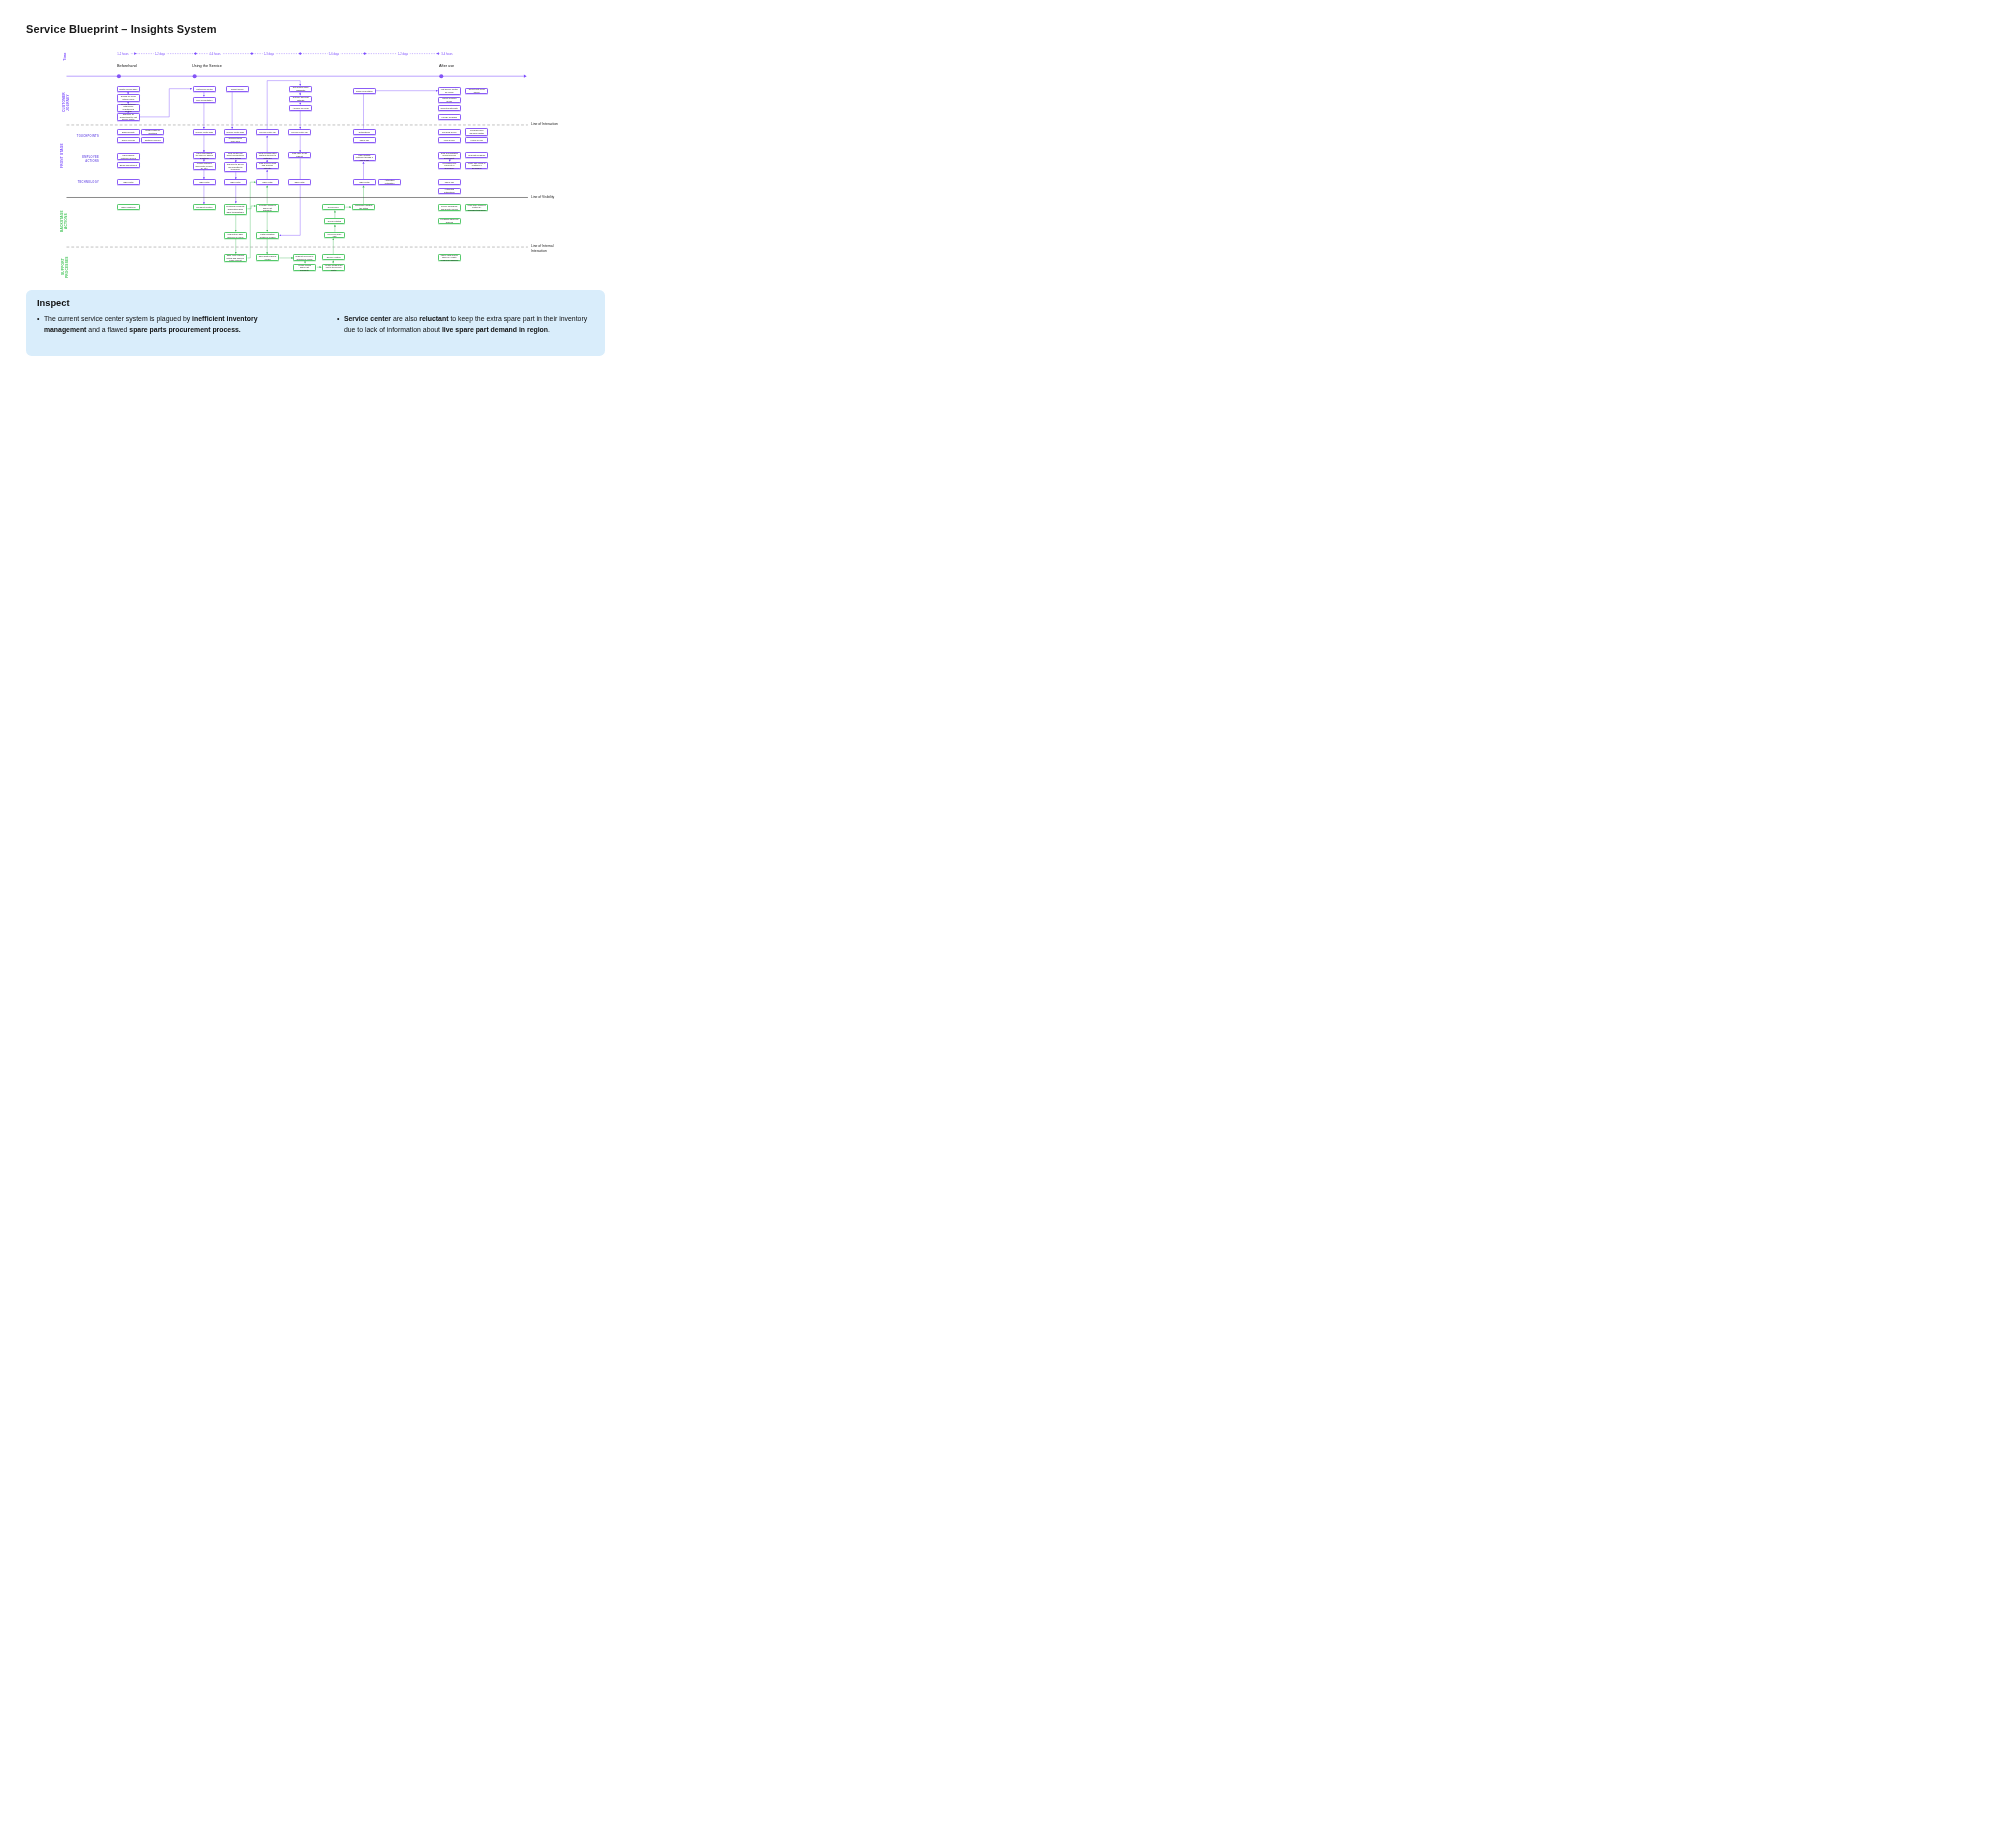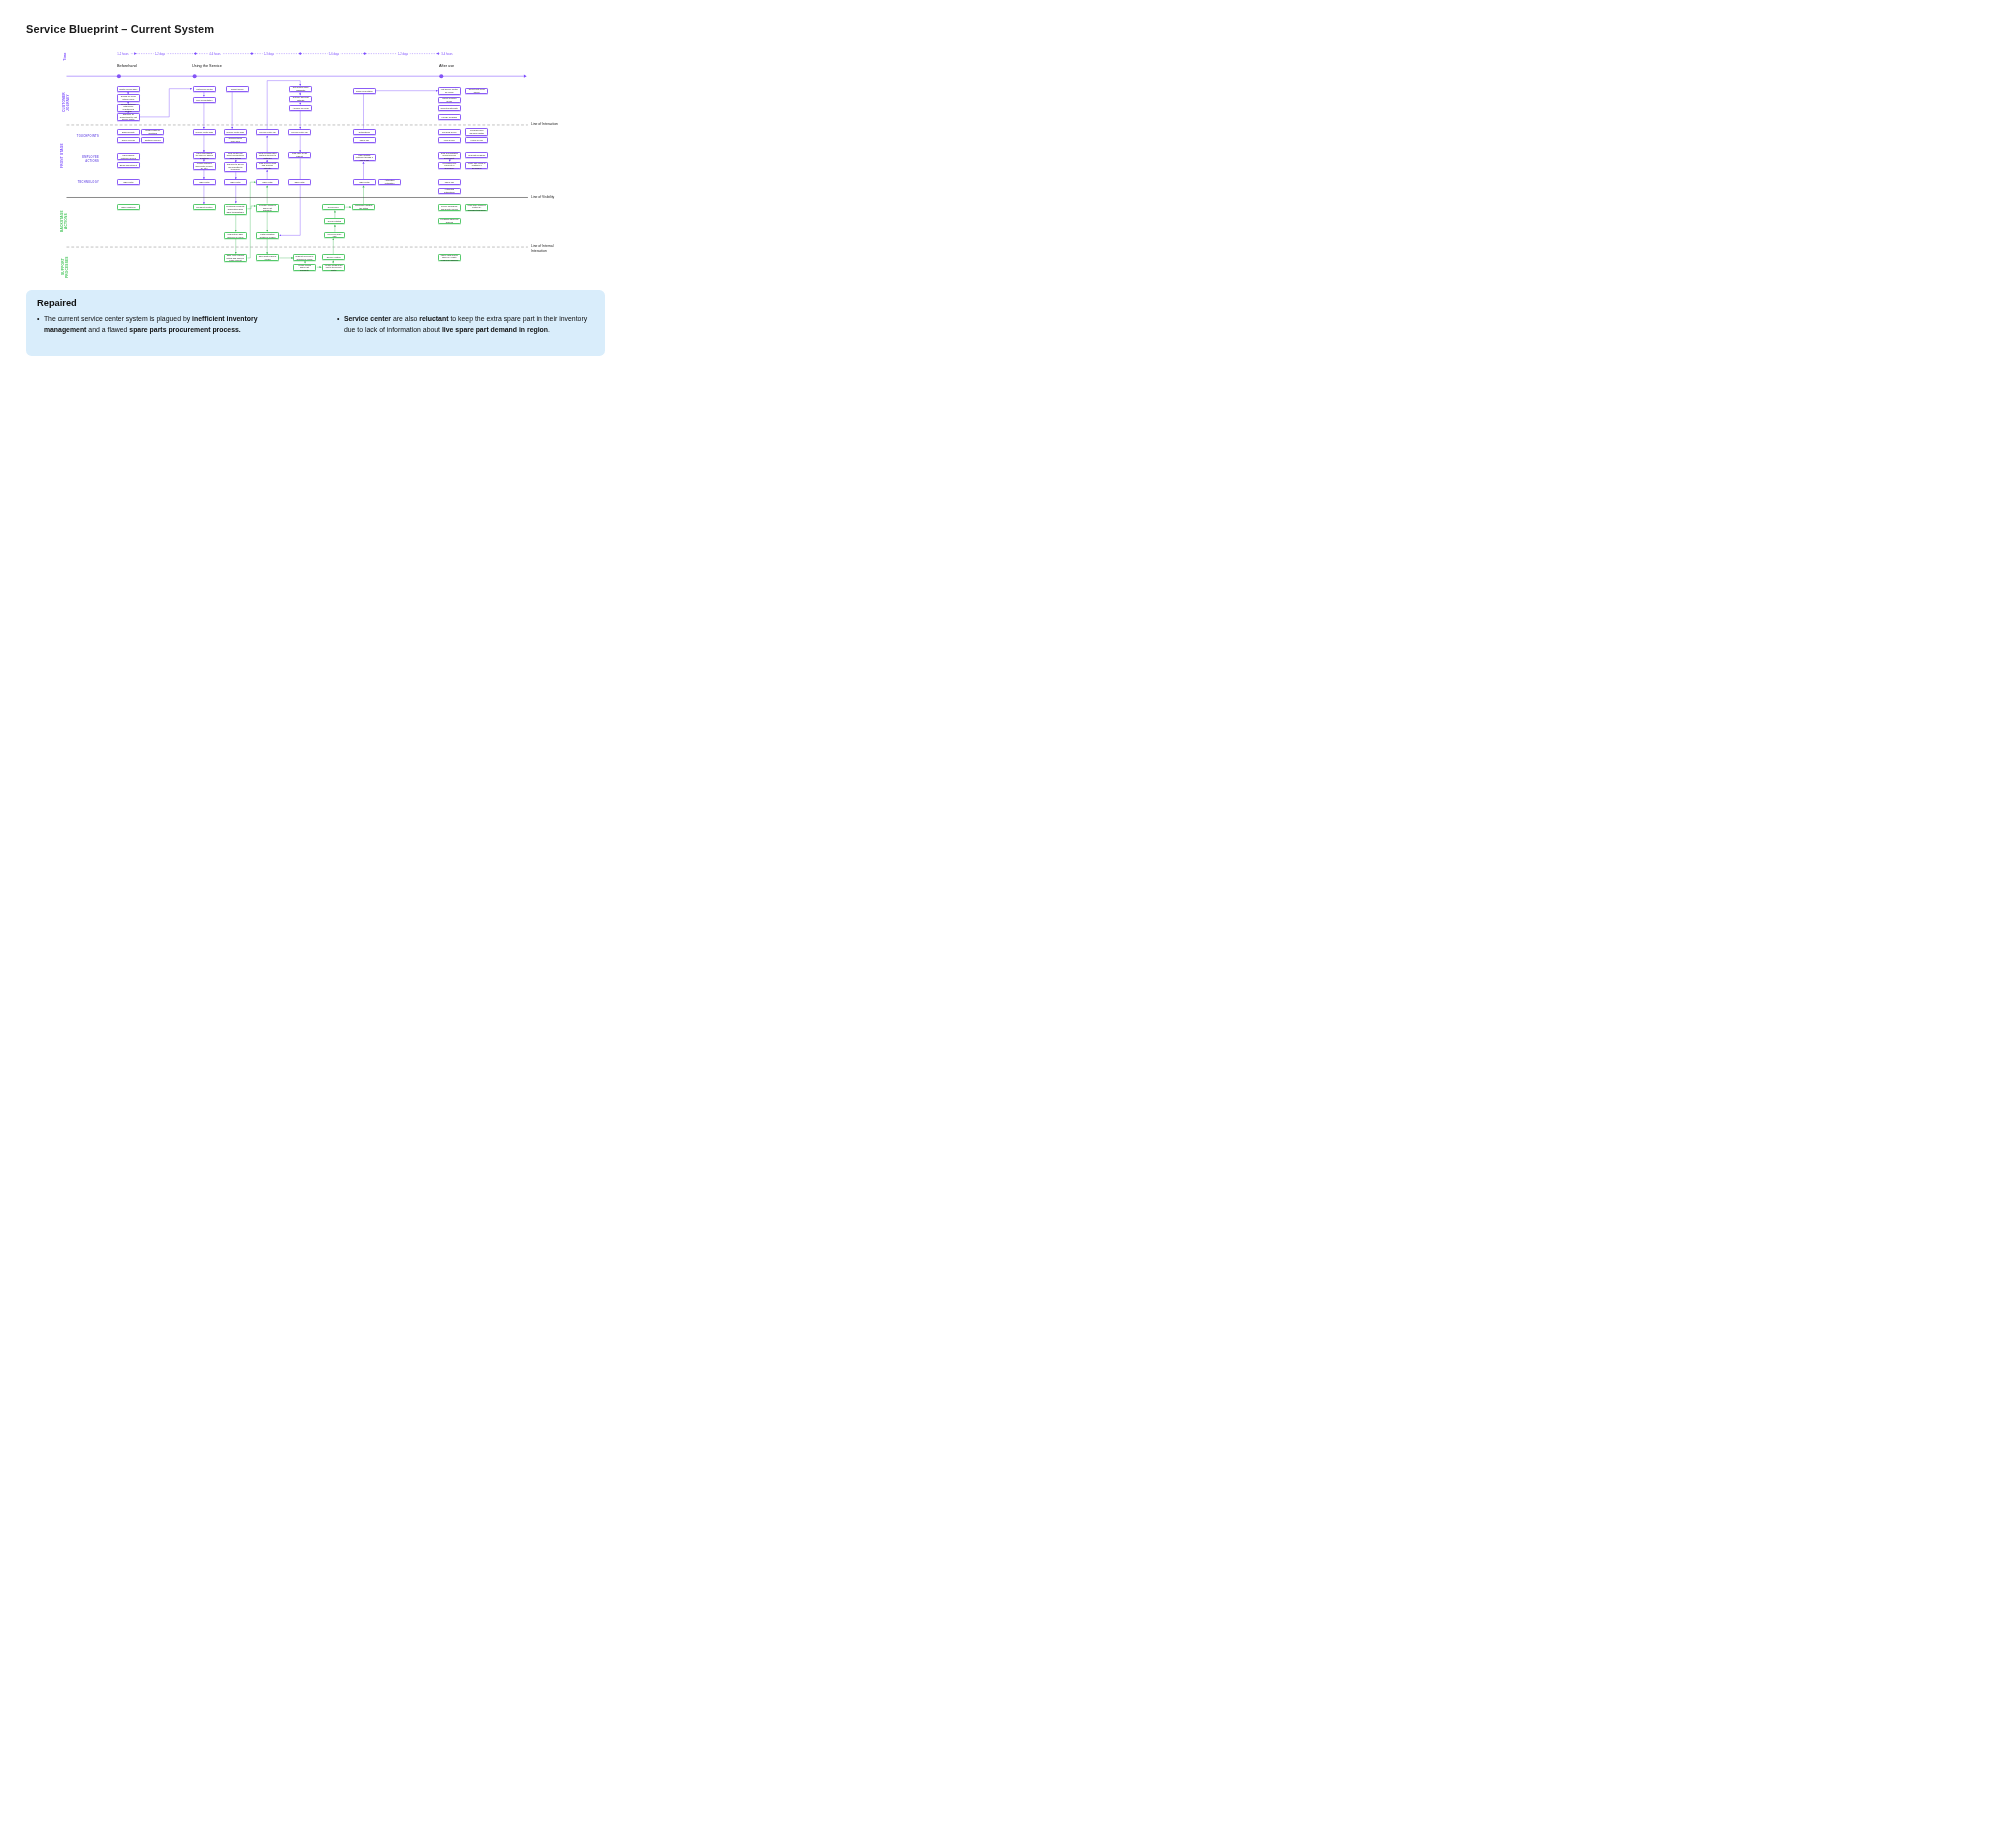--- a/index.html
+++ b/index.html
@@ -26,21 +26,21 @@
   #insights h2{margin:8px 0 4px 11px;font-size:9.3px;font-weight:700;color:#101010;}
   #insight-cols{display:grid;grid-template-columns:258px 1fr;column-gap:42px;padding:0.8px 12px 0 11px;}
   .bullet{display:flex;font-size:6.9px;line-height:1.6;color:#101010;}
   .bullet .marker{width:6.9px;flex:0 0 6.9px;}
   .bullet b{font-weight:700;}
 </style>
 </head>
 <body>
 
 <div id="canvas">
-  <h1 id="page-title">Service Blueprint – Current System</h1>
+  <h1 id="page-title">Service Blueprint – Insights System</h1>
   <svg id="wires" xmlns="http://www.w3.org/2000/svg" viewBox="0 0 1536 918" width="619" height="370">
     <defs>
       <marker id="ap" viewBox="0 0 10 10" refX="8" refY="5" markerWidth="5.5" markerHeight="5.5" orient="auto-start-reverse">
         <path d="M0,0 L10,5 L0,10 z" fill="#7C4DFF"></path>
       </marker>
       <marker id="ag" viewBox="0 0 10 10" refX="8" refY="5" markerWidth="5.5" markerHeight="5.5" orient="auto-start-reverse">
         <path d="M0,0 L10,5 L0,10 z" fill="#4EBE63"></path>
       </marker>
     </defs>
     <g id="wire-layer">
@@ -198,21 +198,21 @@
       <div class="sub-label" style="left: 63px; top: 135px; width: 36px;">TOUCHPOINTS</div>
       <div class="sub-label" style="left: 63px; top: 156px; width: 36px;">EMPLOYEE
 ACTIONS</div>
       <div class="sub-label" style="left: 63px; top: 181px; width: 36px;">TECHNOLOGY</div>
       <div class="sep-label" style="left: 531px; top: 122px;">Line of Interaction</div>
       <div class="sep-label" style="left: 531px; top: 195px;">Line of Visibility</div>
       <div class="sep-label" style="left: 531px; top: 244px;">Line of Internal
 Interaction</div>
     </div>
   <section id="insights">
-    <h2>Repaired</h2>
+    <h2>Inspect</h2>
     <div id="insight-cols">
         <div class="bullet">
           <span class="marker">•</span>
           <span><span>The current service center system is plagued by </span><b>inefficient inventory management</b><span> and a flawed </span><b>spare parts procurement process.</b></span>
         </div>
         <div class="bullet">
           <span class="marker">•</span>
           <span><b>Service center</b><span> are also </span><b>reluctant</b><span> to keep the extra spare part in their inventory due to lack of information about </span><b>live spare part demand in region</b><span>.</span></span>
         </div>
       </div>

